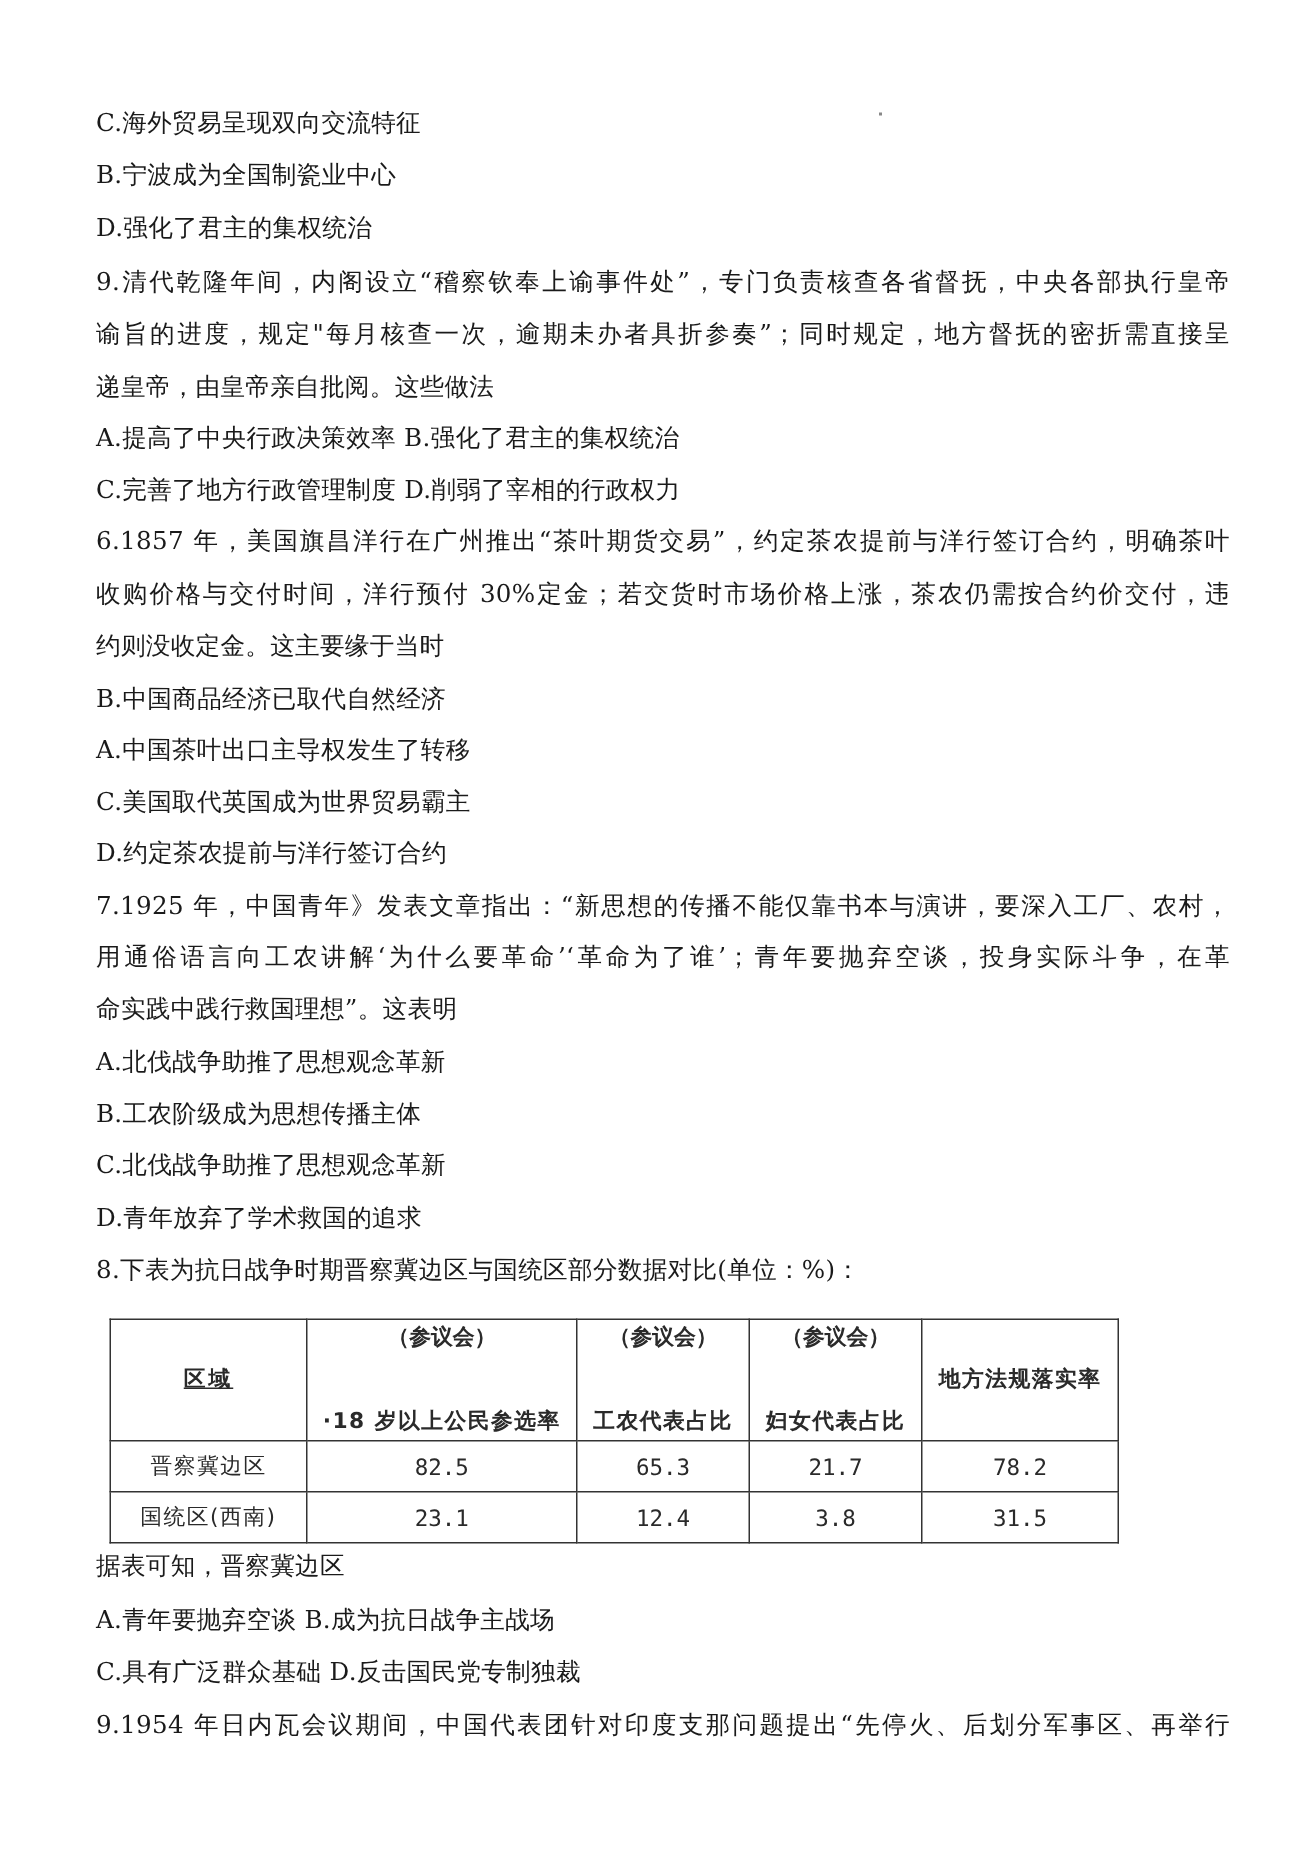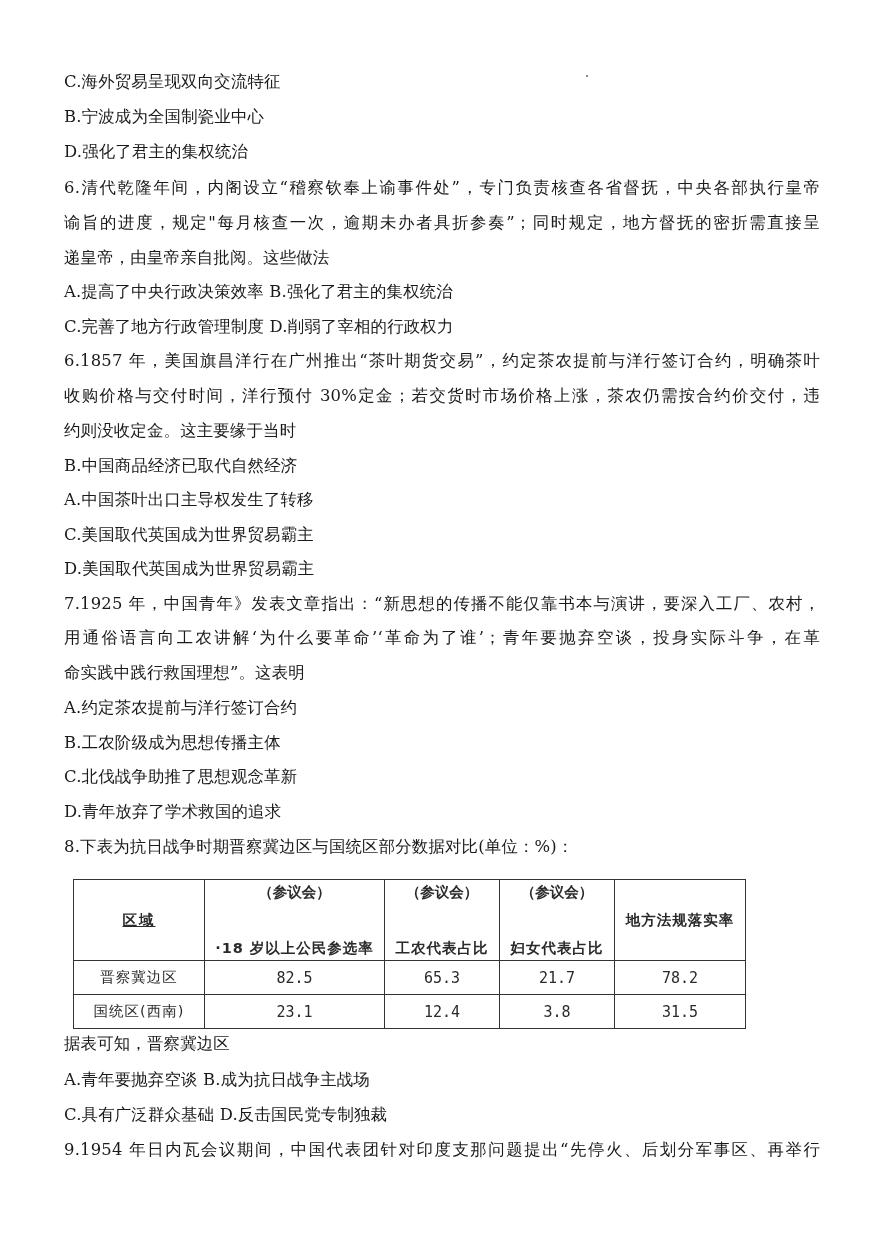--- a/index.html
+++ b/index.html
@@ -85,38 +85,38 @@
 <body>
 
 <div class="page">
 
   <div class="dot"></div>
 
   <div class="line" style="top:65px">C.海外贸易呈现双向交流特征</div>
   <div class="line" style="top:100px">B.宁波成为全国制瓷业中心</div>
   <div class="line" style="top:135px">D.强化了君主的集权统治</div>
 
-  <div class="line justify" style="top:171px">6.清代乾隆年间，内阁设立“稽察钦奉上谕事件处”，专门负责核查各省督抚，中央各部执行皇帝</div>
+  <div class="line justify" style="top:171px">9.清代乾隆年间，内阁设立“稽察钦奉上谕事件处”，专门负责核查各省督抚，中央各部执行皇帝</div>
   <div class="line justify" style="top:206px">谕旨的进度，规定"每月核查一次，逾期未办者具折参奏”；同时规定，地方督抚的密折需直接呈</div>
   <div class="line" style="top:241px">递皇帝，由皇帝亲自批阅。这些做法</div>
   <div class="line" style="top:275px">A.提高了中央行政决策效率 B.强化了君主的集权统治</div>
   <div class="line" style="top:310px">C.完善了地方行政管理制度 D.削弱了宰相的行政权力</div>
 
   <div class="line justify" style="top:344px">6.1857 年，美国旗昌洋行在广州推出“茶叶期货交易”，约定茶农提前与洋行签订合约，明确茶叶</div>
   <div class="line justify" style="top:379px">收购价格与交付时间，洋行预付 30%定金；若交货时市场价格上涨，茶农仍需按合约价交付，违</div>
   <div class="line" style="top:449px">B.中国商品经济已取代自然经济</div>
   <div class="line" style="top:414px">约则没收定金。这主要缘于当时</div>
   <div class="line" style="top:483px">A.中国茶叶出口主导权发生了转移</div>
   <div class="line" style="top:518px">C.美国取代英国成为世界贸易霸主</div>
-  <div class="line" style="top:552px">D.美国取代英国成为世界贸易霸主</div>
+  <div class="line" style="top:552px">D.约定茶农提前与洋行签订合约</div>
 
   <div class="line justify" style="top:587px">7.1925 年，中国青年》发表文章指出：“新思想的传播不能仅靠书本与演讲，要深入工厂、农村，</div>
   <div class="line justify" style="top:621px">用通俗语言向工农讲解‘为什么要革命’‘革命为了谁’；青年要抛弃空谈，投身实际斗争，在革</div>
   <div class="line" style="top:656px">命实践中践行救国理想”。这表明</div>
-  <div class="line" style="top:691px">A.约定茶农提前与洋行签订合约</div>
+  <div class="line" style="top:691px">A.北伐战争助推了思想观念革新</div>
   <div class="line" style="top:726px">B.工农阶级成为思想传播主体</div>
   <div class="line" style="top:760px">C.北伐战争助推了思想观念革新</div>
   <div class="line" style="top:795px">D.青年放弃了学术救国的追求</div>
 
   <div class="line" style="top:830px">8.下表为抗日战争时期晋察冀边区与国统区部分数据对比(单位：%)：</div>
 
   <table class="data-table">
     <thead>
       <tr>
         <th class="col-region">

